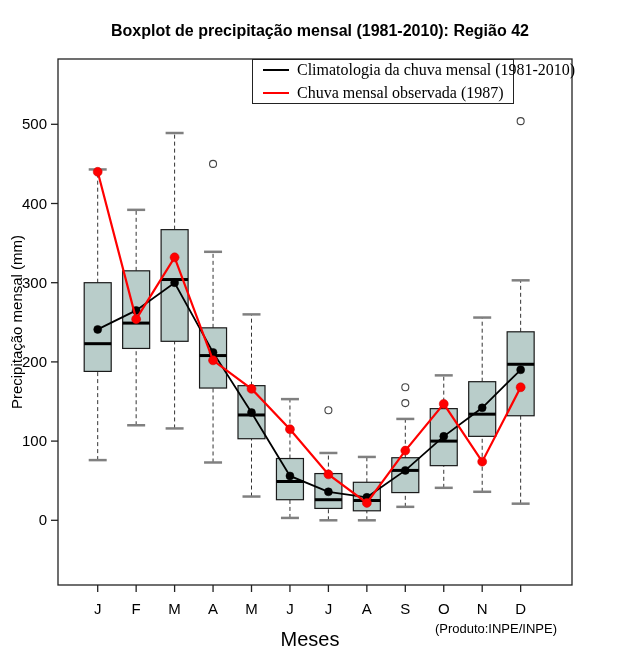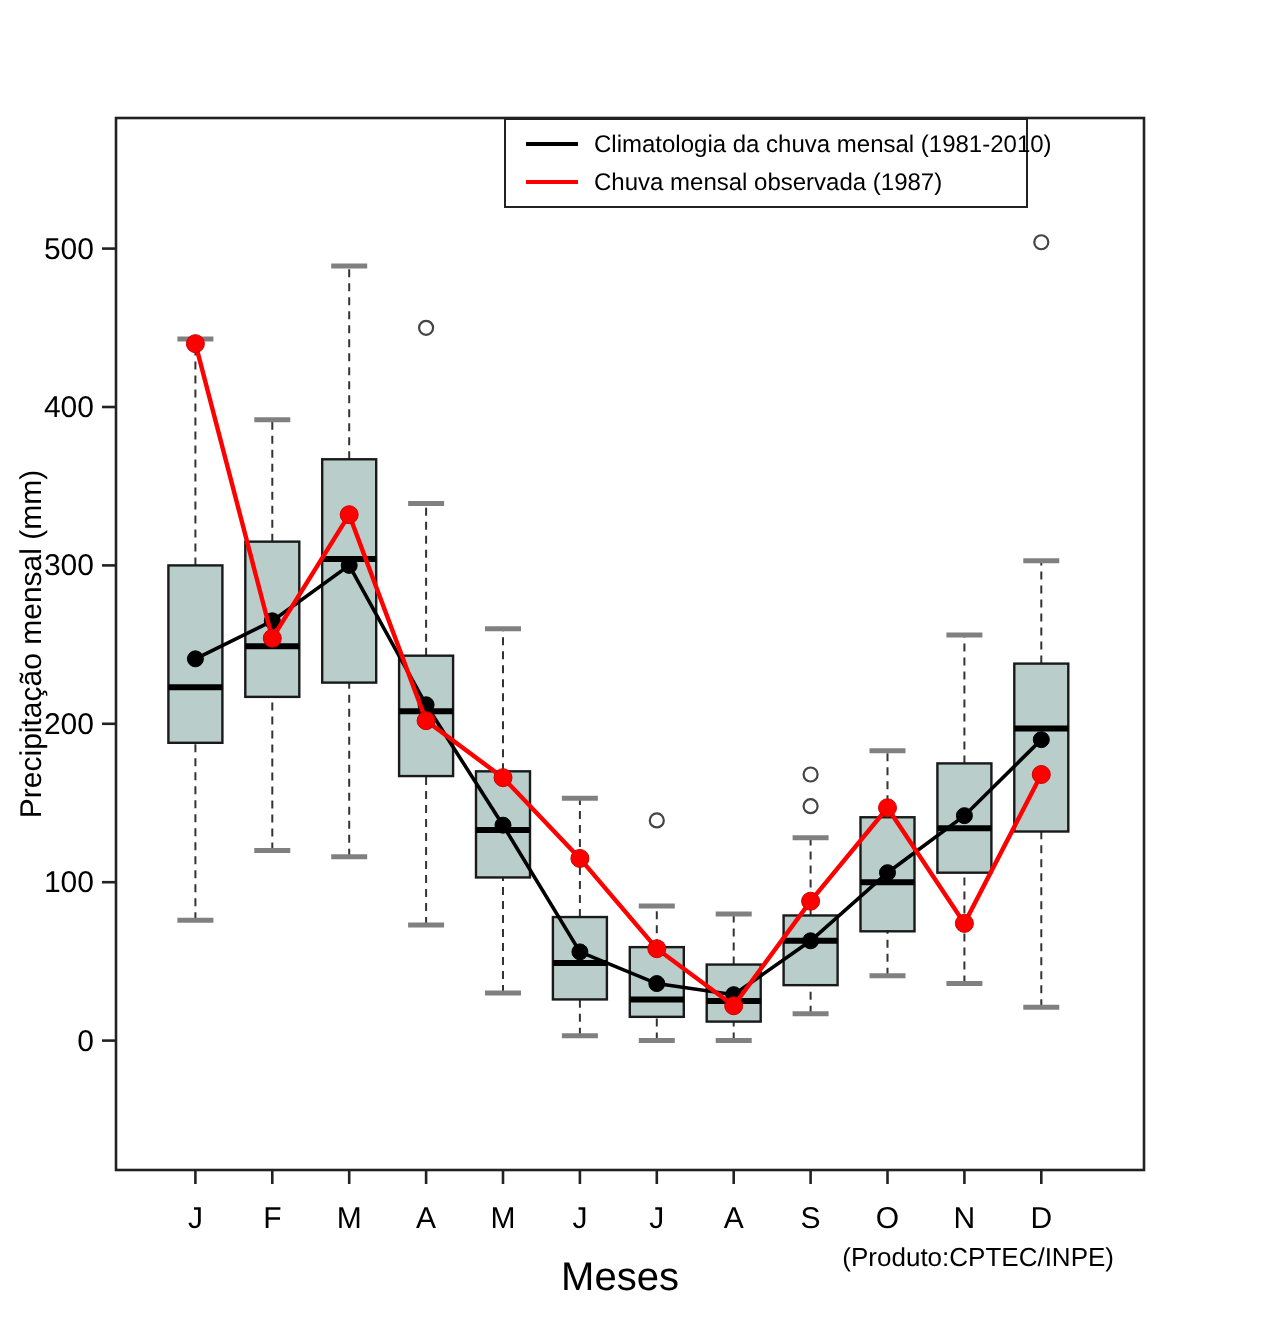--- a/index.html
+++ b/index.html
@@ -10,28 +10,29 @@
   .y-axis-label{position:absolute;left:16px;top:322px;transform:translate(-50%,-50%) rotate(-90deg);
                 white-space:nowrap;font-size:15px;color:#000;}
   .x-axis-label{position:absolute;left:0;top:628px;width:620px;text-align:center;
                 font-size:20px;color:#000;}
   .footnote{position:absolute;right:83px;top:621px;font-size:13px;color:#000;}
   .legend{position:absolute;left:252px;top:59px;width:262px;height:45px;
           border:1px solid #222;background:#fff;box-sizing:border-box;
           display:flex;flex-direction:column;justify-content:center;gap:5px;padding-left:10px;}
   .legend-row{display:flex;align-items:center;gap:8px;}
   .legend-sample{width:26px;height:2px;background:#000;flex:0 0 auto;}
-  .legend-label{font-size:12px;color:#000;white-space:nowrap;}
+  .legend-label{font-size:16px;color:#000;white-space:nowrap;font-family:Liberation Serif, serif;}
   svg text{font-family:"Liberation Sans",sans-serif;}
 </style>
 </head>
 <body>
 
 <div class="canvas">
 
+  <div class="chart-title">Boxplot de precipitação mensal (1981-2010): Região 42</div>
 
   <svg id="plot" width="640" height="660" viewBox="0 0 640 660" style="position:absolute;left:0;top:0;">
       <rect x="58" y="59" width="514" height="526" fill="none" stroke="#222" stroke-width="1.3"></rect>
       <line x1="51" y1="520.3" x2="58" y2="520.3" stroke="#222" stroke-width="1.3"></line>
       <text x="47" y="525.3" text-anchor="end" font-size="15px" fill="#000">0</text>
       <line x1="51" y1="441.09999999999997" x2="58" y2="441.09999999999997" stroke="#222" stroke-width="1.3"></line>
       <text x="47" y="446.09999999999997" text-anchor="end" font-size="15px" fill="#000">100</text>
       <line x1="51" y1="361.9" x2="58" y2="361.9" stroke="#222" stroke-width="1.3"></line>
       <text x="47" y="366.9" text-anchor="end" font-size="15px" fill="#000">200</text>
       <line x1="51" y1="282.69999999999993" x2="58" y2="282.69999999999993" stroke="#222" stroke-width="1.3"></line>
@@ -175,15 +176,15 @@
       <span class="legend-label">Climatologia da chuva mensal (1981-2010)</span>
     </div>
     <div class="legend-row">
       <span class="legend-sample" style="background: rgb(255, 0, 0);"></span>
       <span class="legend-label">Chuva mensal observada (1987)</span>
     </div>
   </div>
 
   <div class="y-axis-label">Precipitação mensal (mm)</div>
   <div class="x-axis-label">Meses</div>
-  <div class="footnote">(Produto:CPTEC/INPE)</div>
+  <div class="footnote">(Produto:INPE/INPE)</div>
 
 </div>
 
 </body></html>

